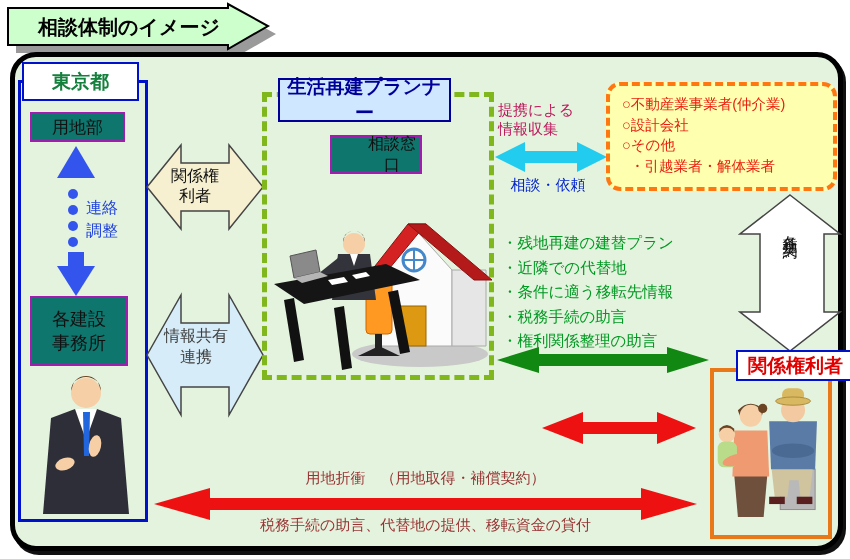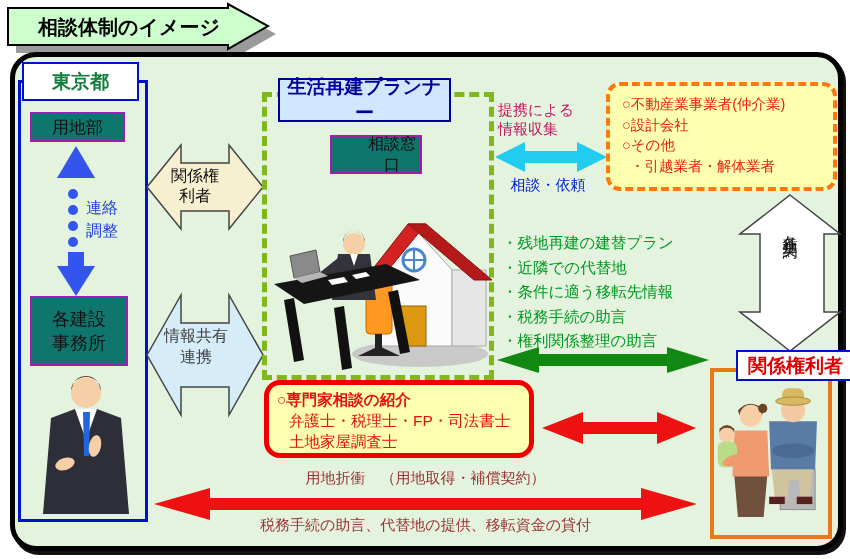--- a/index.html
+++ b/index.html
@@ -199,25 +199,20 @@
       <circle cx="40" cy="40" r="12" fill="#f6cfa6"></circle>
       <path d="M28,40 a12,12 0 0 1 24,0 l2,-6 q-14,-14 -28,0 z" fill="#6a4423"></path>
       <circle cx="53" cy="32" r="5" fill="#6a4423"></circle>
       <circle cx="14" cy="60" r="9" fill="#f6cfa6"></circle>
       <path d="M6,58 a9,9 0 0 1 16,0 l0,-4 q-8,-8 -16,0 z" fill="#6a4423"></path>
       <rect x="4" y="68" width="21" height="28" rx="7" fill="#b9dc8a"></rect>
       <ellipse cx="24" cy="88" rx="15" ry="6" fill="#ef9a70" transform="rotate(-15 24 88)"></ellipse>
     </svg>
   </div>
 
-  <div class="abs" id="experts-box">
-    <div class="b1">○専門家相談の紹介</div>
-    <div class="ind">弁護士・税理士・FP・司法書士</div>
-    <div class="ind">土地家屋調査士</div>
-  </div>
 
   <svg class="abs z2" style="left:541px;top:410px;" width="156" height="36" viewBox="0 0 156 36">
     <polygon points="1,18 42,2 42,12 116,12 116,2 155,18 116,34 116,24 42,24 42,34" fill="#ee1111"></polygon>
   </svg>
 
   <div class="abs" id="negotiation-text">用地折衝　（用地取得・補償契約）</div>
   <svg class="abs z2" style="left:153px;top:486px;" width="545" height="36" viewBox="0 0 545 36">
     <polygon points="1,18 57,2 57,12 488,12 488,2 544,18 488,34 488,24 57,24 57,34" fill="#ee1111"></polygon>
   </svg>
   <div class="abs" id="support-text">税務手続の助言、代替地の提供、移転資金の貸付</div>

